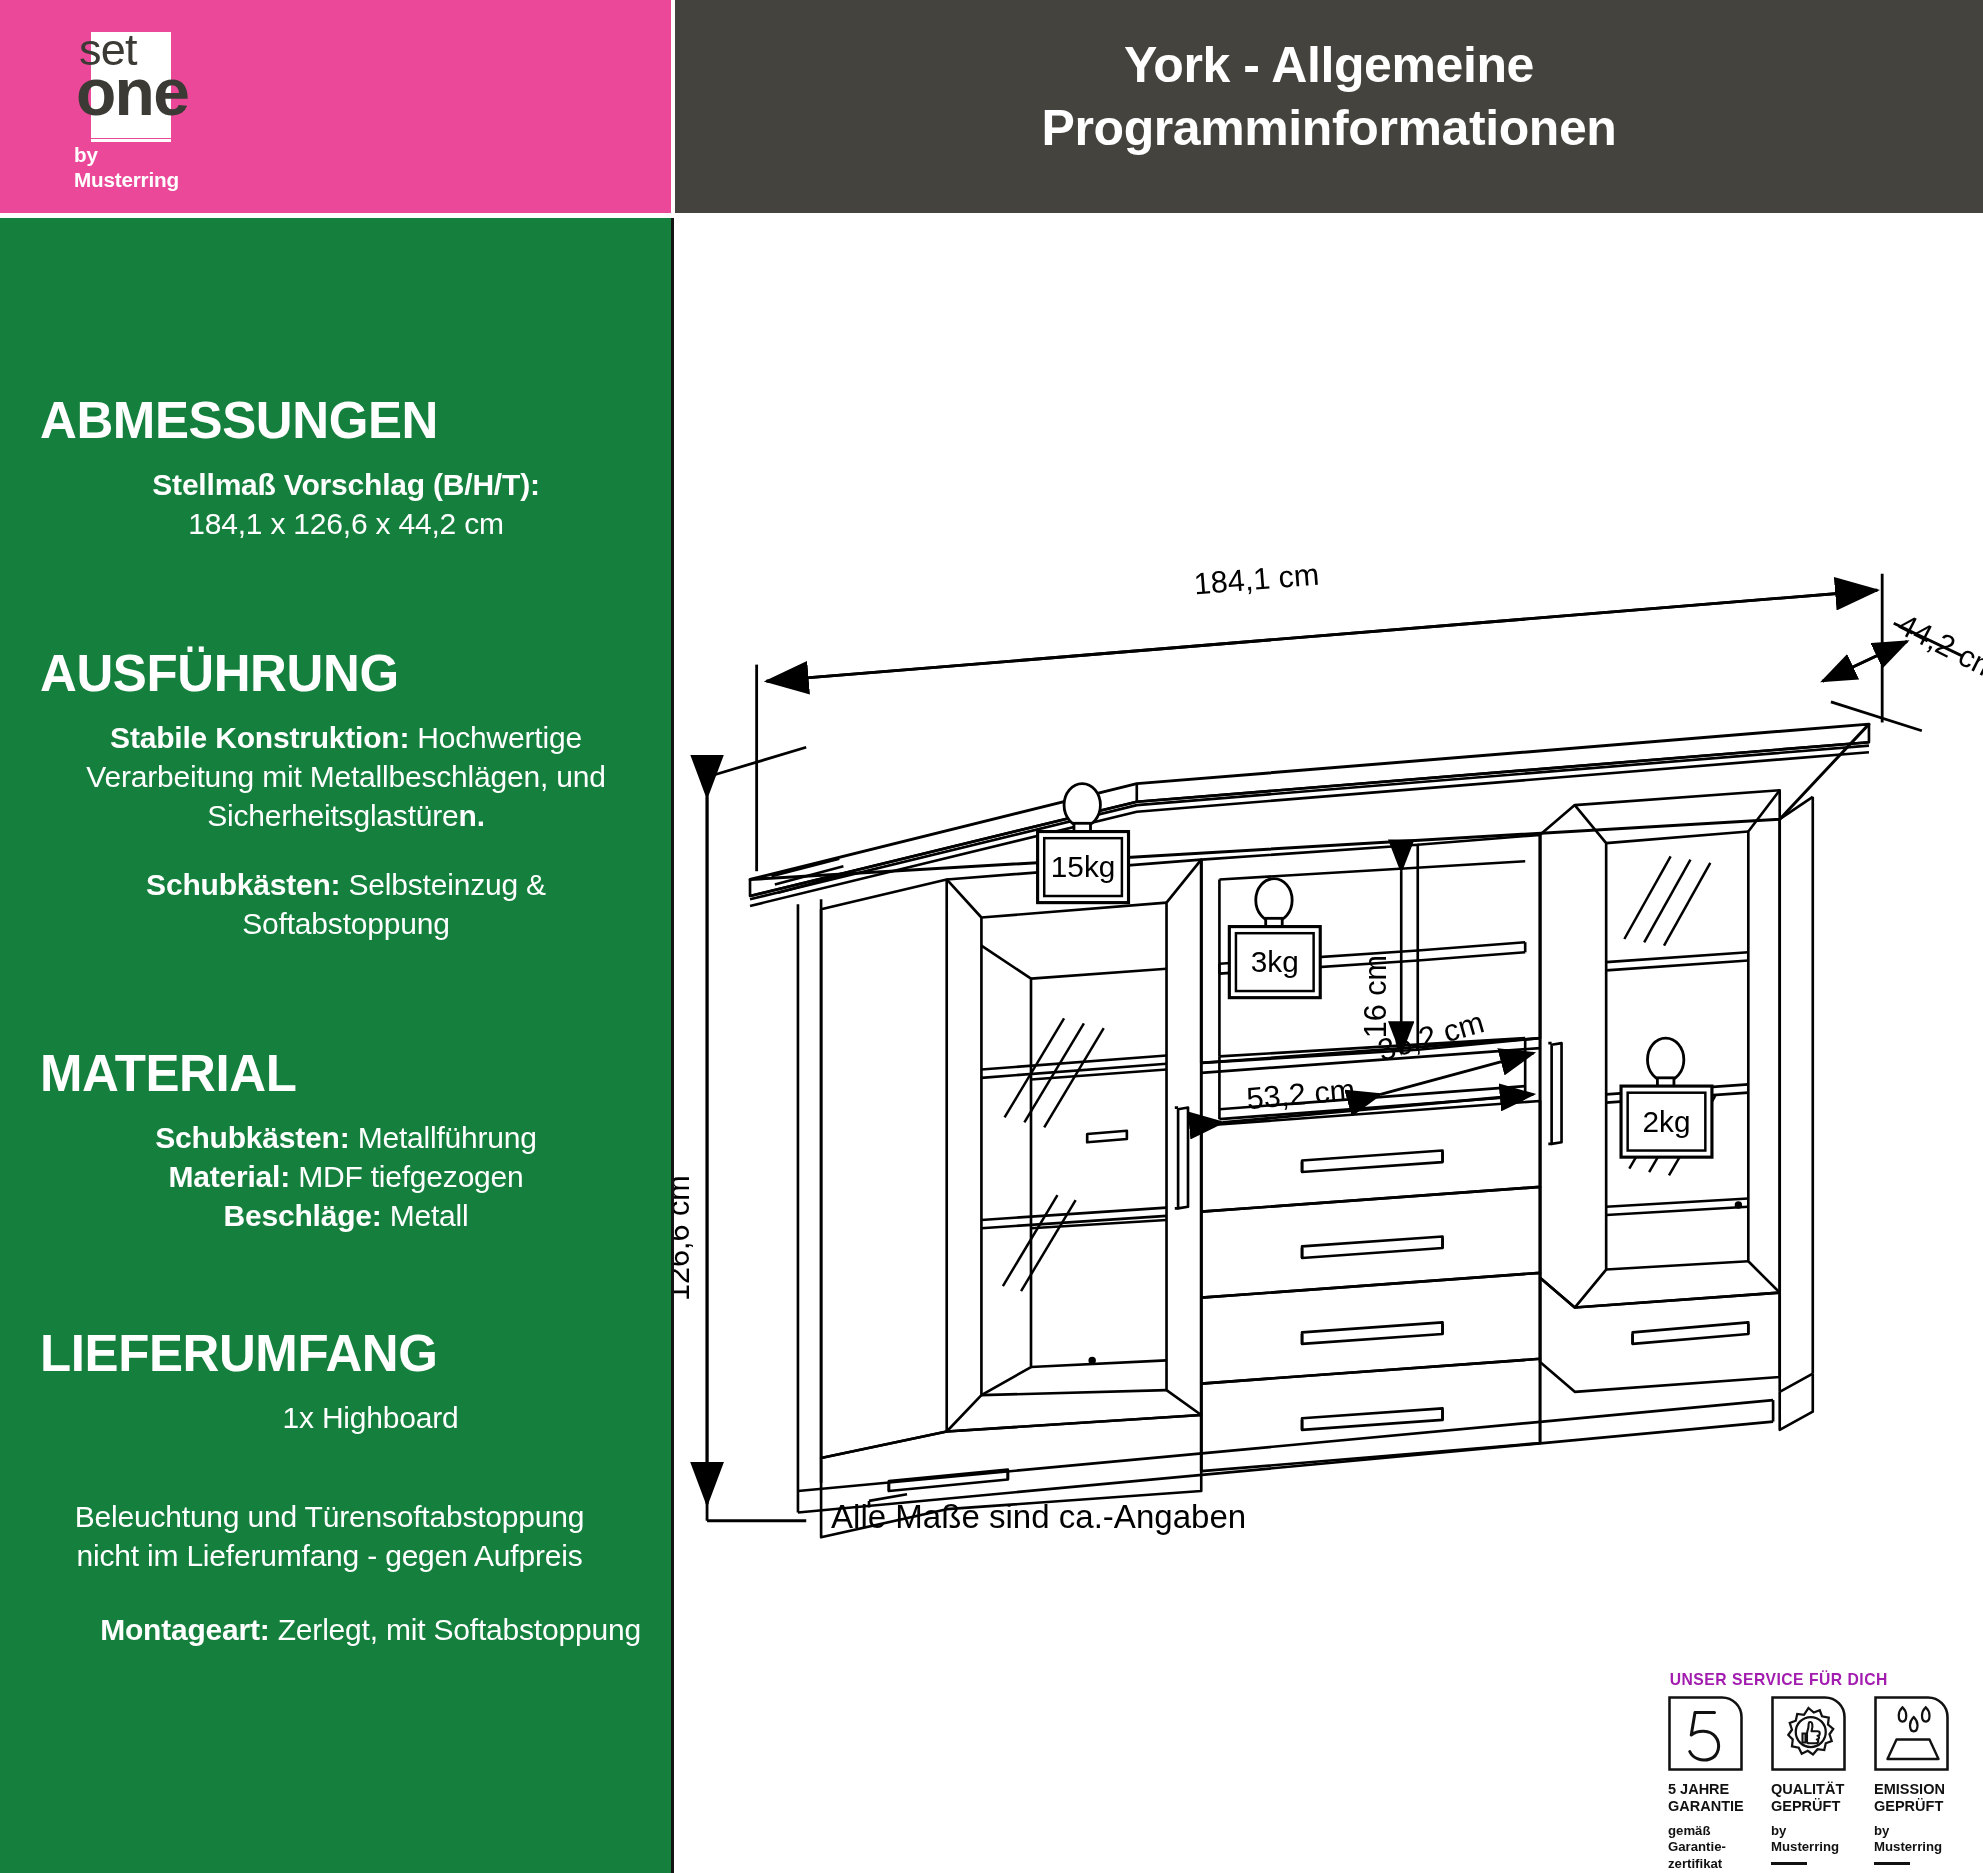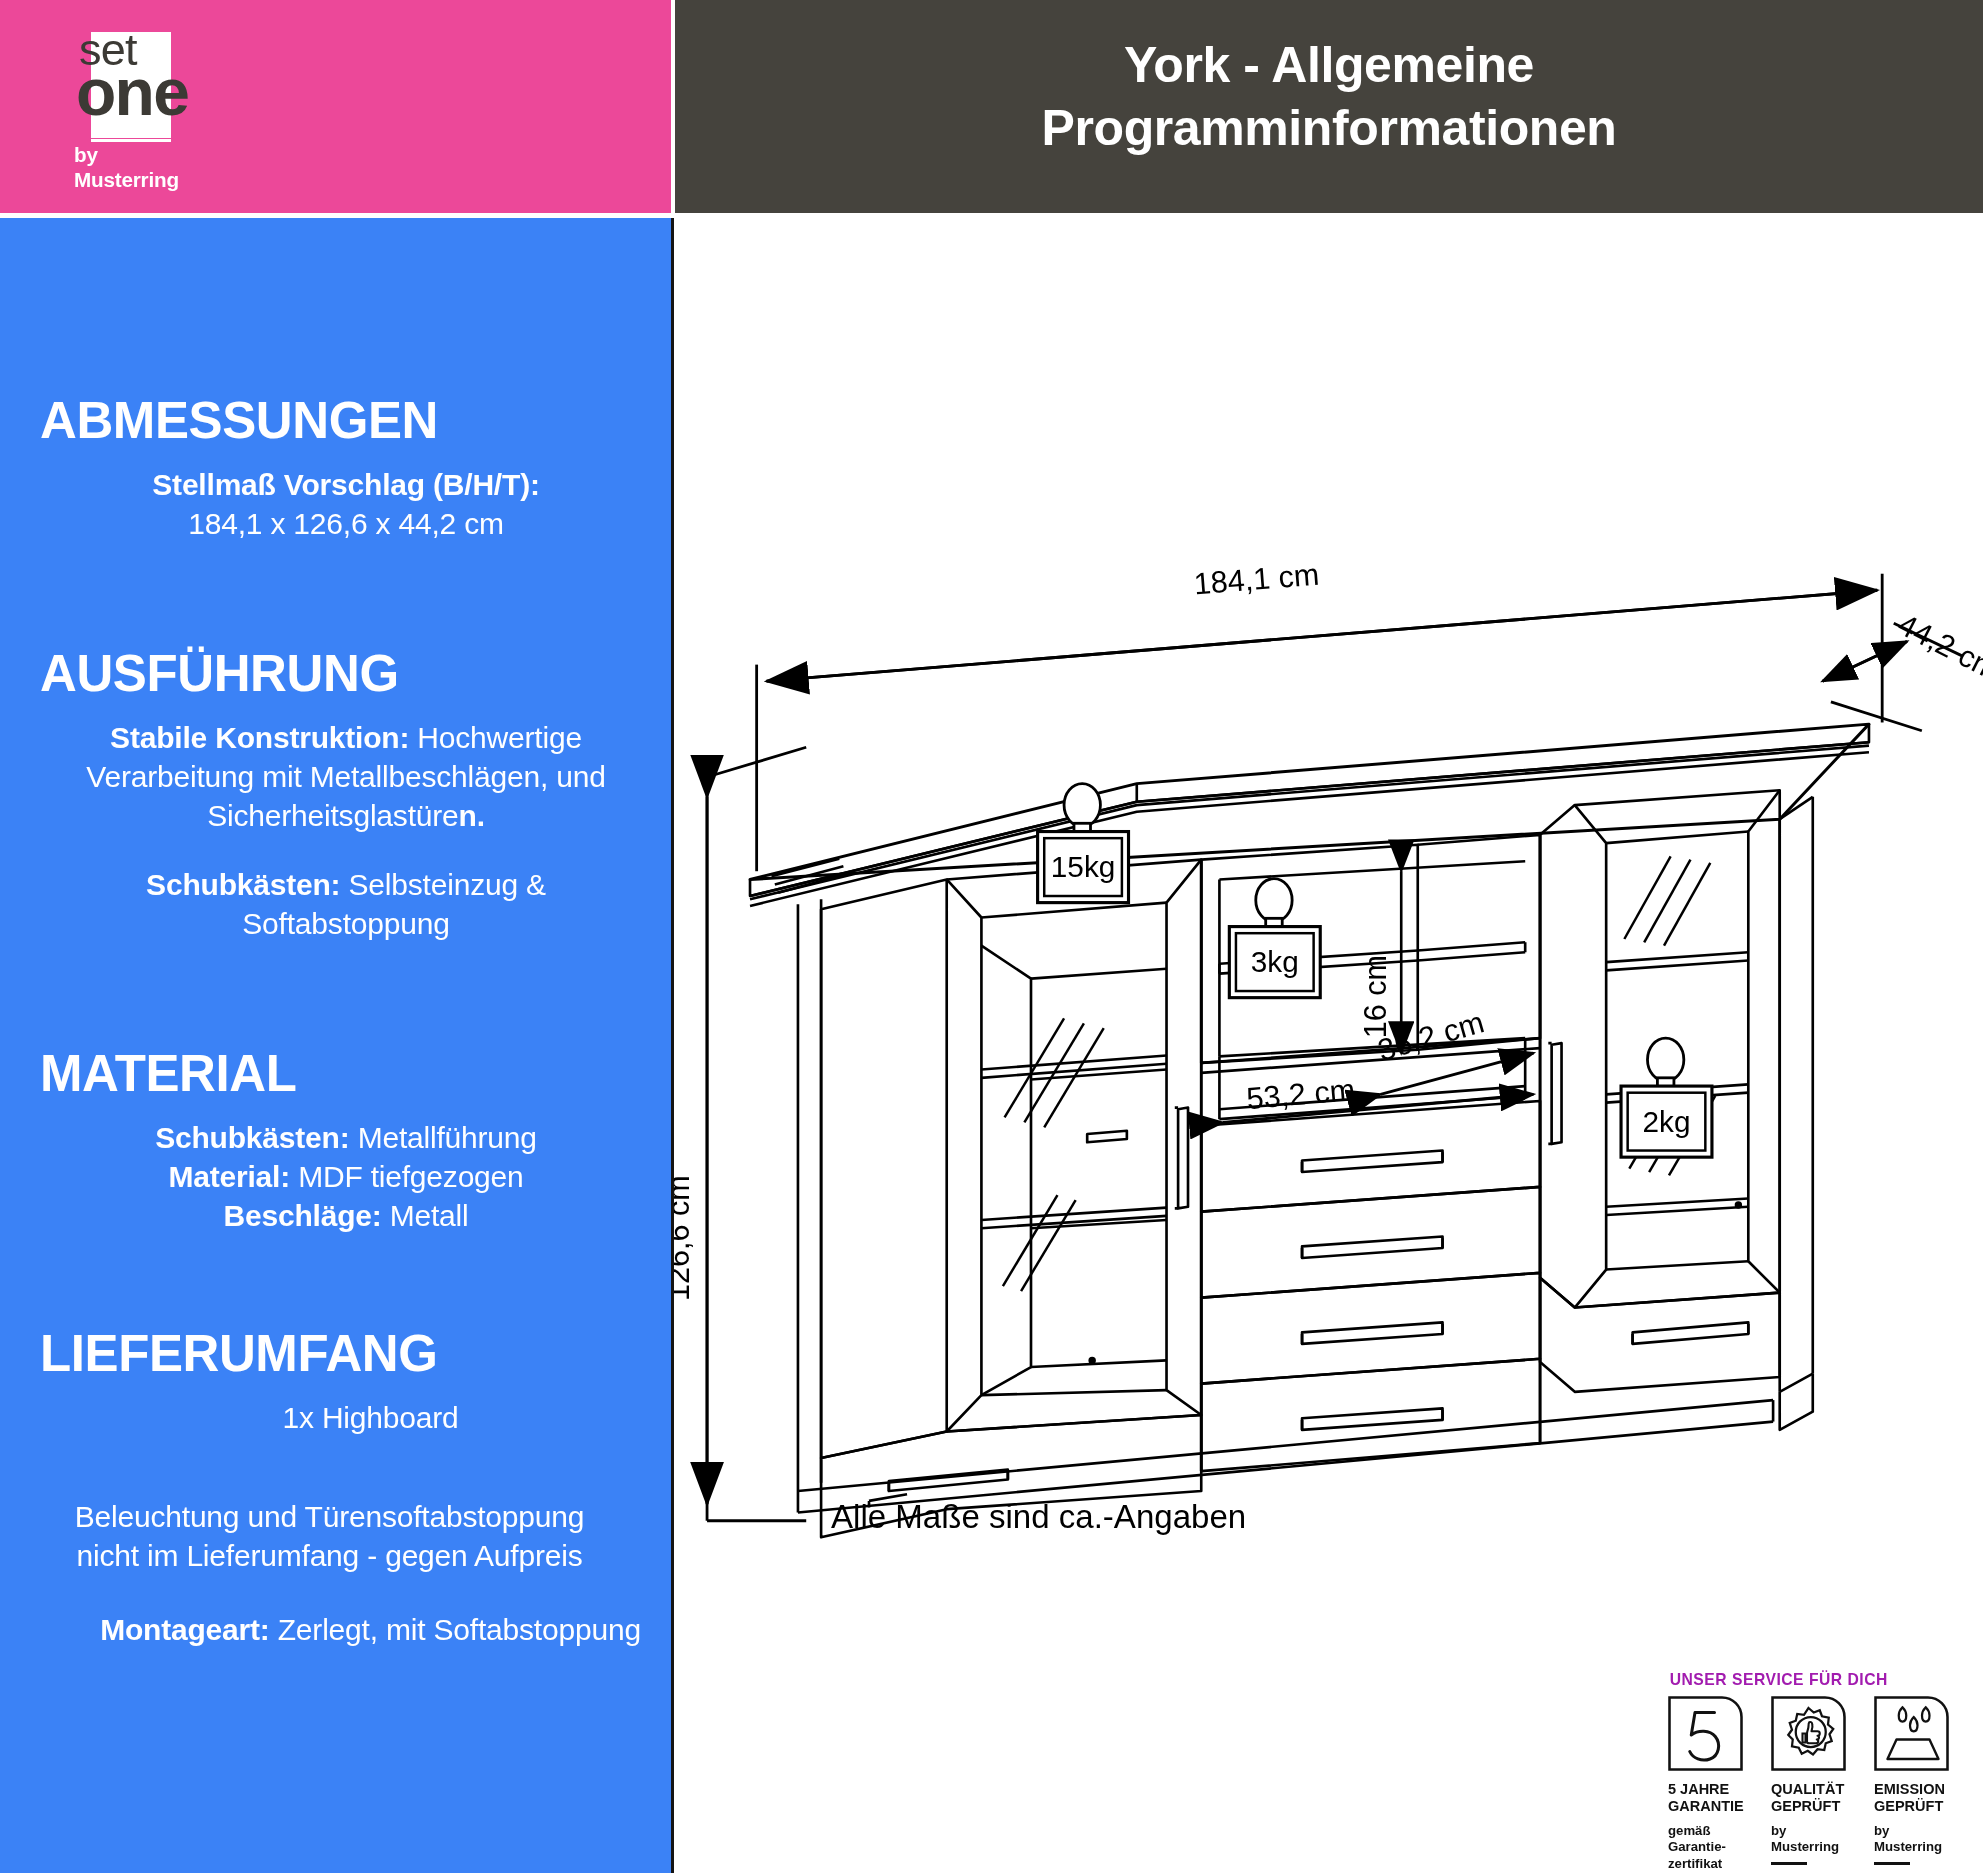--- a/index.html
+++ b/index.html
@@ -20,21 +20,21 @@
   .logo-one{position:absolute;left:33px;top:50px;font-size:66px;line-height:55px;
             font-weight:700;color:#3c3a35;letter-spacing:-1.7px;}
   .logo-rule{position:absolute;left:48px;top:124px;width:80px;height:2.5px;background:#fff;}
   .logo-by{position:absolute;left:31px;top:127px;font-size:20.7px;line-height:25px;
            font-weight:700;color:#fff;letter-spacing:-0.2px;}
 
   #header-title{position:absolute;left:0;top:21.5px;width:1308px;text-align:center;
       color:#fff;font-size:50px;line-height:63px;font-weight:700;letter-spacing:-0.4px;}
 
   
-  #sidebar{position:absolute;left:0;top:218px;width:671px;height:1656px;background:#3b82f6;}
+  #sidebar{position:absolute;left:0;top:218px;width:671px;height:1656px;background:#15803d;}
   #sidebar-edge{position:absolute;left:671px;top:218px;width:3.3px;height:1656px;background:#141414;}
 
   .side-block{position:absolute;left:40px;color:#fff;}
   .side-h{font-size:51px;line-height:58px;font-weight:700;letter-spacing:-0.4px;
           margin:0 0 15px 0;}
   .side-p{font-size:30px;line-height:39px;font-weight:400;margin:0;letter-spacing:-0.2px;text-align:center;}
   .side-p b{font-weight:700;}
 
   #blk-abmessungen{top:174px;width:612px;}
   #blk-ausfuehrung{top:427px;width:612px;}

